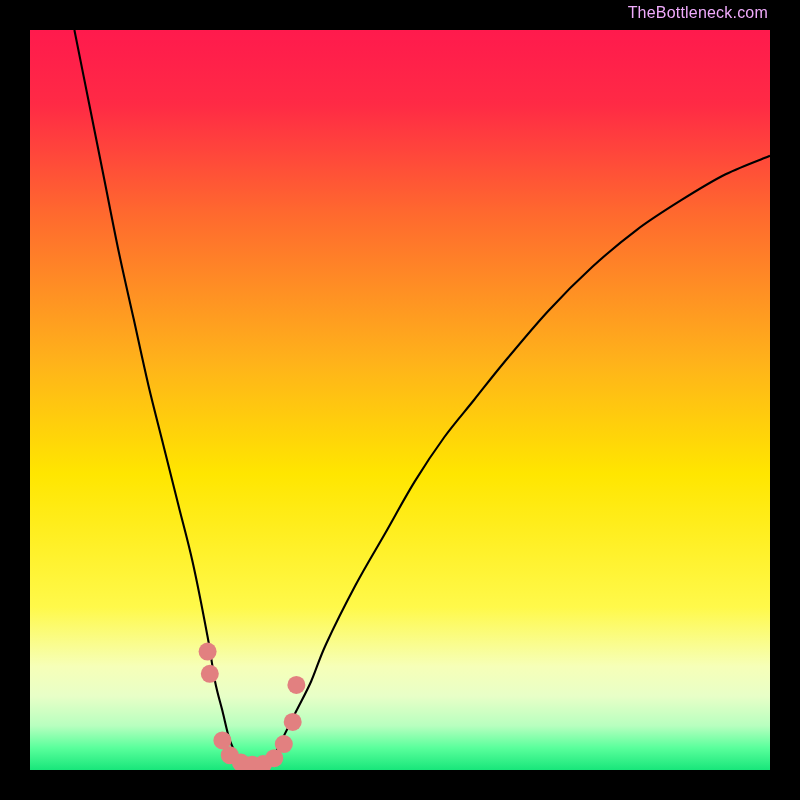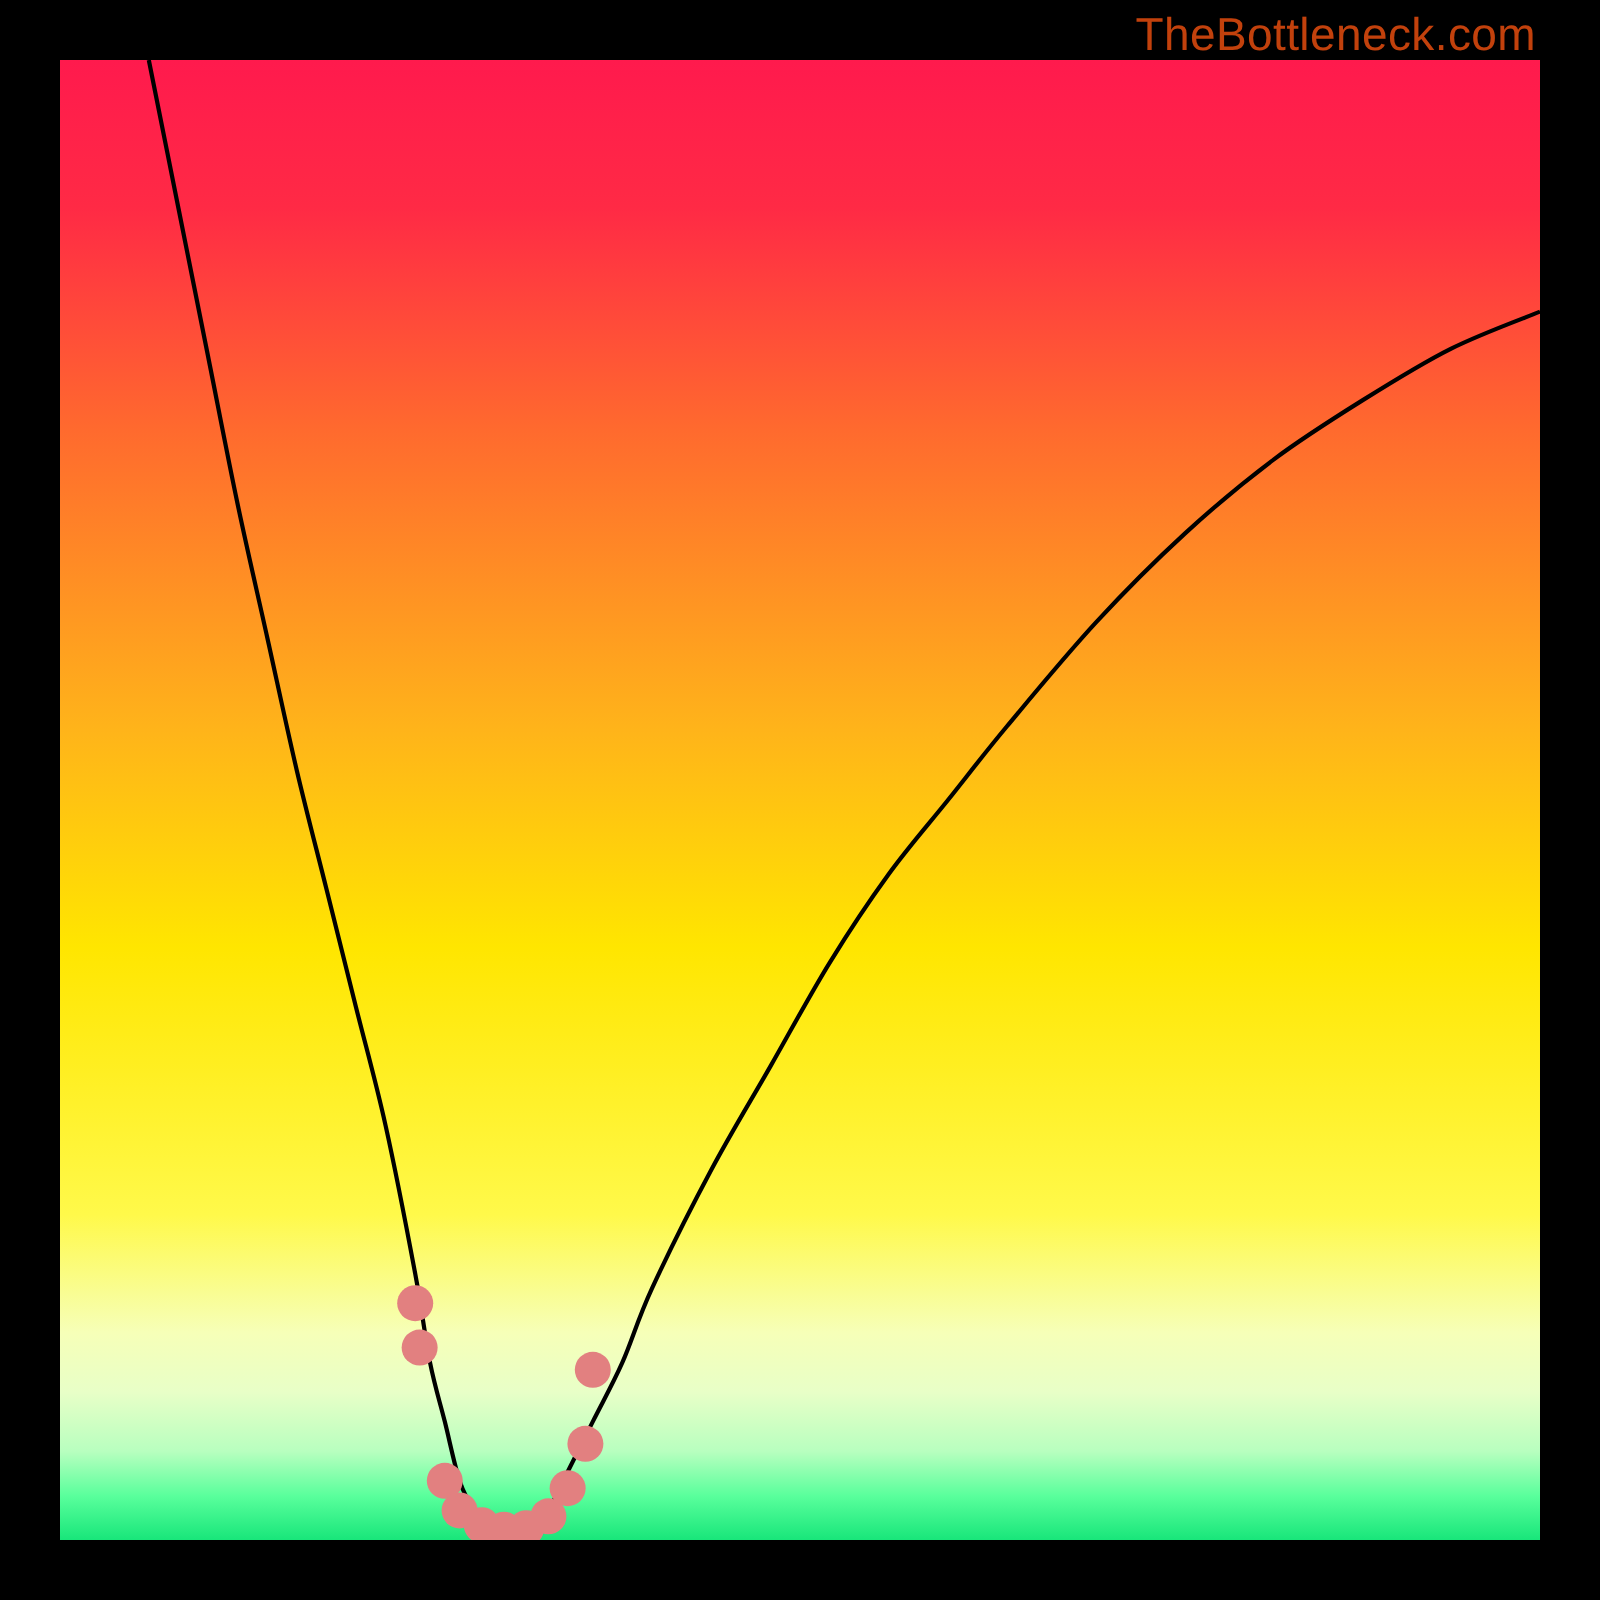--- a/index.html
+++ b/index.html
@@ -21,22 +21,22 @@
     left: 30px;
     top: 30px;
     width: 740px;
     height: 740px;
     overflow: hidden;
   }
   .watermark {
     position: absolute;
     top: 4px;
     right: 32px;
-    color: #c2410c;
-    font-size: 23px;
+    color: #f0abfc;
+    font-size: 16px;
     font-weight: 500;
     letter-spacing: 0.2px;
   }
   svg { display: block; }
 </style>
 </head>
 <body>
 
 <div class="frame">
   <div class="watermark">TheBottleneck.com</div>

